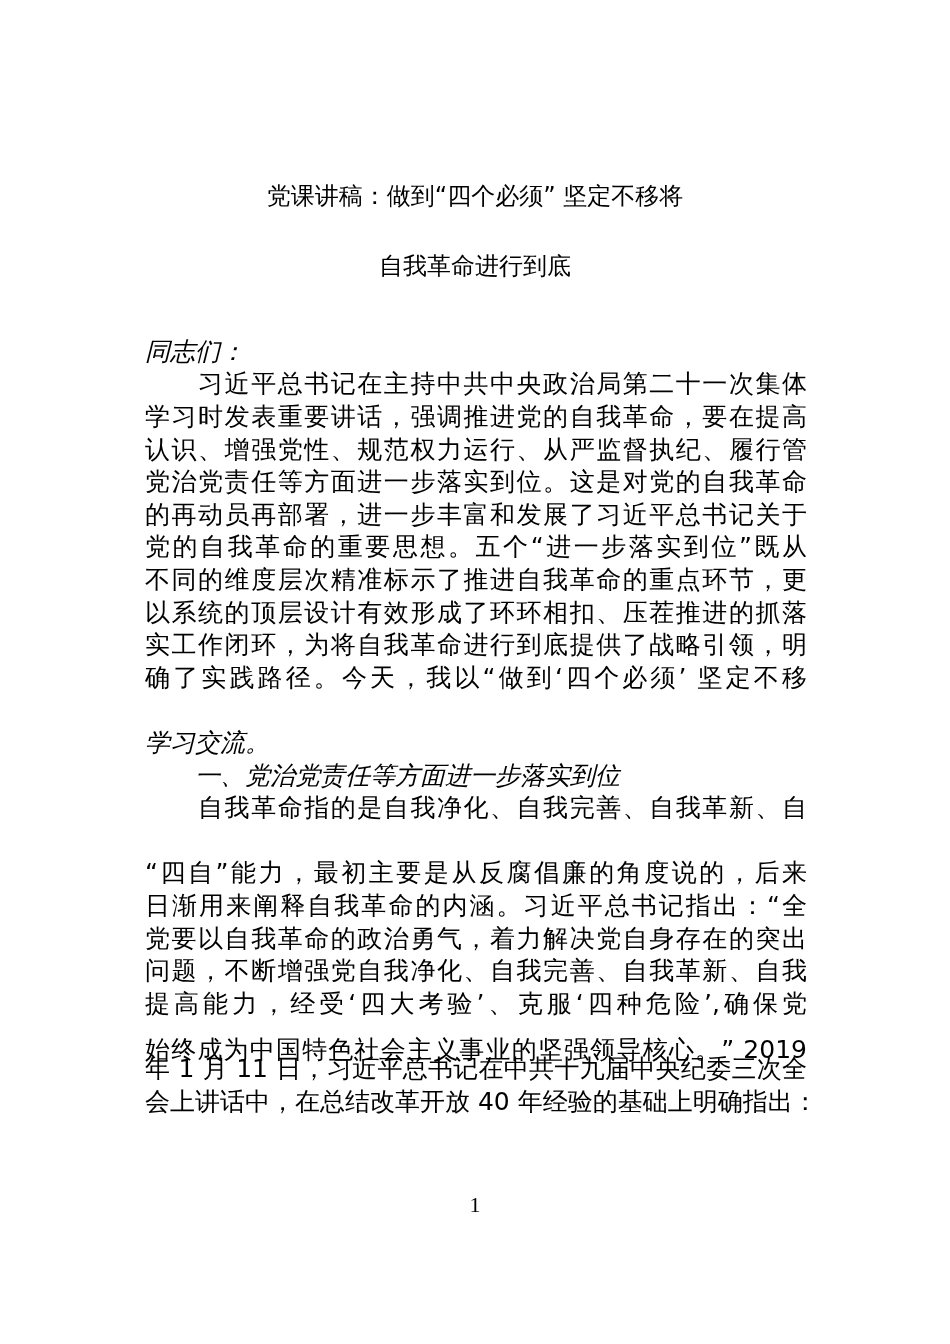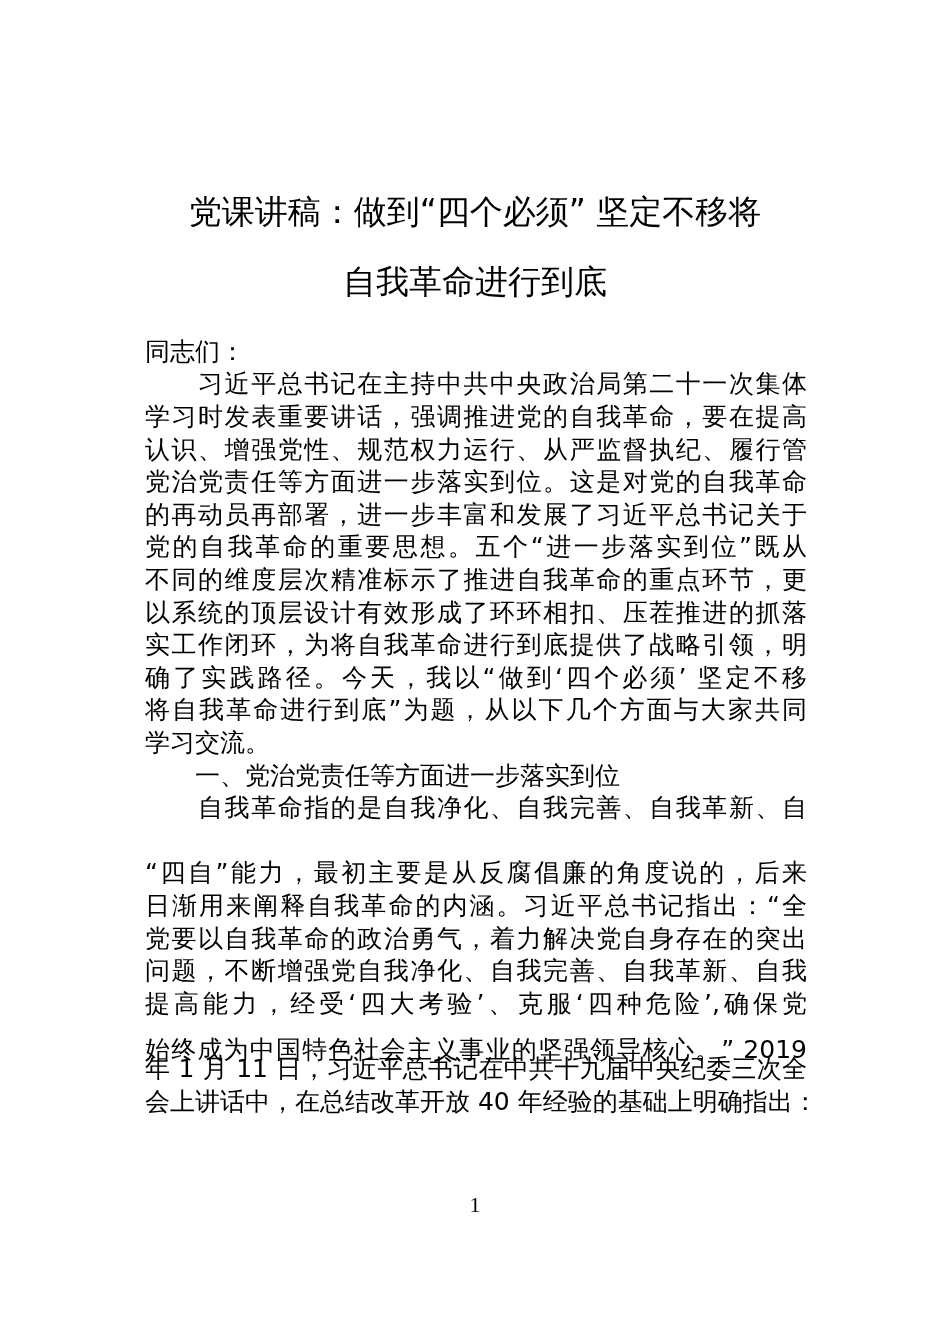--- a/index.html
+++ b/index.html
@@ -1,25 +1,25 @@
 <!DOCTYPE html>
 <html><head>
 <meta charset="utf-8">
 <style>
   html, body { margin:0; padding:0; background:#ffffff; }
   body { width:950px; height:1344px; position:relative; overflow:hidden;
          font-family:"DejaVu Sans","Liberation Sans",sans-serif; color:#000; }
   .page { position:absolute; left:0; top:0; width:950px; height:1344px; background:#fff; }
   .title { position:absolute; left:140px; width:670px; text-align:center;
-           font-size:33px; line-height:36px; letter-spacing:0px; white-space:nowrap;margin-top:16px; }
+           font-size:24px; line-height:36px; letter-spacing:0px; white-space:nowrap; }
   .t1 { top:178px; }
   .t2 { top:248px; }
   .line { position:absolute; left:145px; width:662px; font-size:25px; line-height:30px;
           white-space:nowrap; text-align:justify; text-align-last:justify; }
-  .line.last { text-align-last:left; }
+  .line.last { text-align-last:left;font-style:italic; }
   .pageno { position:absolute; top:1192px; left:0; width:950px; text-align:center;
             font-family:"Liberation Serif","DejaVu Serif",serif; font-size:22px; }
 </style>
 </head>
 <body>
 
 <div class="page">
   <div class="title t1">党课讲稿：做到“四个必须” 坚定不移将</div>
   <div class="title t2">自我革命进行到底</div>
 
@@ -28,21 +28,20 @@
   <div class="line" style="top:369px">　　习近平总书记在主持中共中央政治局第二十一次集体</div>
   <div class="line" style="top:402px">学习时发表重要讲话，强调推进党的自我革命，要在提高</div>
   <div class="line" style="top:467px">党治党责任等方面进一步落实到位。这是对党的自我革命</div>
   <div class="line" style="top:435px">认识、增强党性、规范权力运行、从严监督执纪、履行管</div>
   <div class="line" style="top:500px">的再动员再部署，进一步丰富和发展了习近平总书记关于</div>
   <div class="line" style="top:532px">党的自我革命的重要思想。五个“进一步落实到位”既从</div>
   <div class="line" style="top:565px">不同的维度层次精准标示了推进自我革命的重点环节，更</div>
   <div class="line" style="top:598px">以系统的顶层设计有效形成了环环相扣、压茬推进的抓落</div>
   <div class="line" style="top:630px">实工作闭环，为将自我革命进行到底提供了战略引领，明</div>
   <div class="line" style="top:663px">确了实践路径。今天，我以“做到‘四个必须’ 坚定不移</div>
-  <div class="line" style="top:695px">将自我革命进行到底”为题，从以下几个方面与大家共同</div>
   <div class="line last" style="top:728px">学习交流。</div>
   <div class="line last" style="top:761px">　　一、党治党责任等方面进一步落实到位</div>
   <div class="line" style="top:793px">　　自我革命指的是自我净化、自我完善、自我革新、自</div>
   <div class="line" style="top:858px">“四自”能力，最初主要是从反腐倡廉的角度说的，后来</div>
   <div class="line" style="top:924px">党要以自我革命的政治勇气，着力解决党自身存在的突出</div>
   <div class="line" style="top:891px">日渐用来阐释自我革命的内涵。习近平总书记指出：“全</div>
   <div class="line" style="top:989px">提高能力，经受‘四大考验’、克服‘四种危险’,确保党</div>
   <div class="line" style="top:956px">问题，不断增强党自我净化、自我完善、自我革新、自我</div>
   <div class="line" style="top:1035px">始终成为中国特色社会主义事业的坚强领导核心。” 2019</div>
   <div class="line" style="top:1054px">年 1 月 11 日，习近平总书记在中共十九届中央纪委三次全</div>

